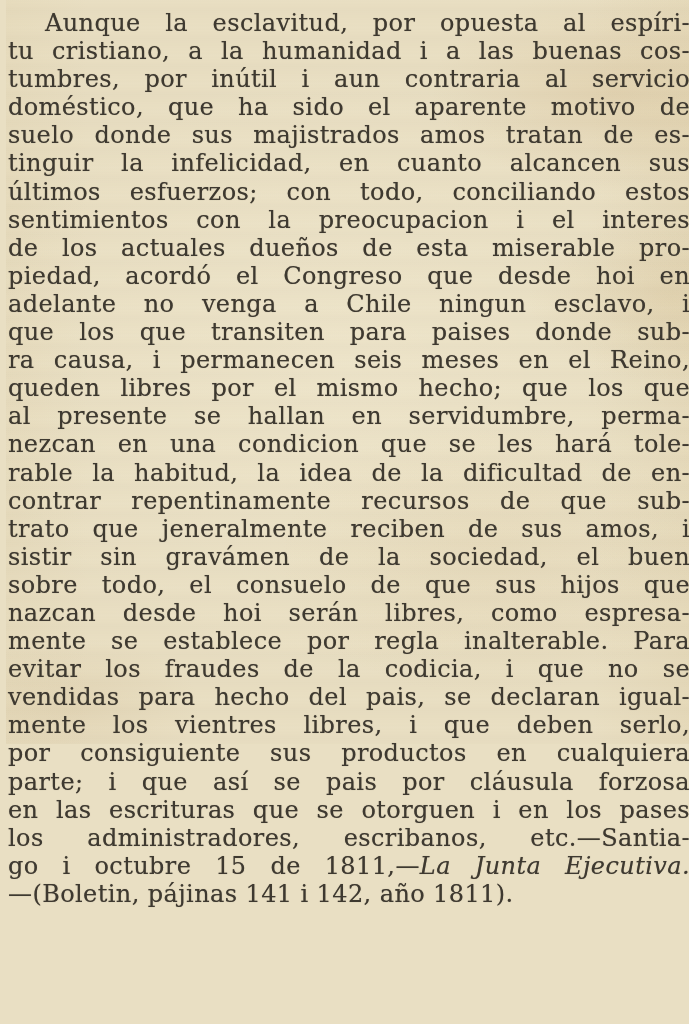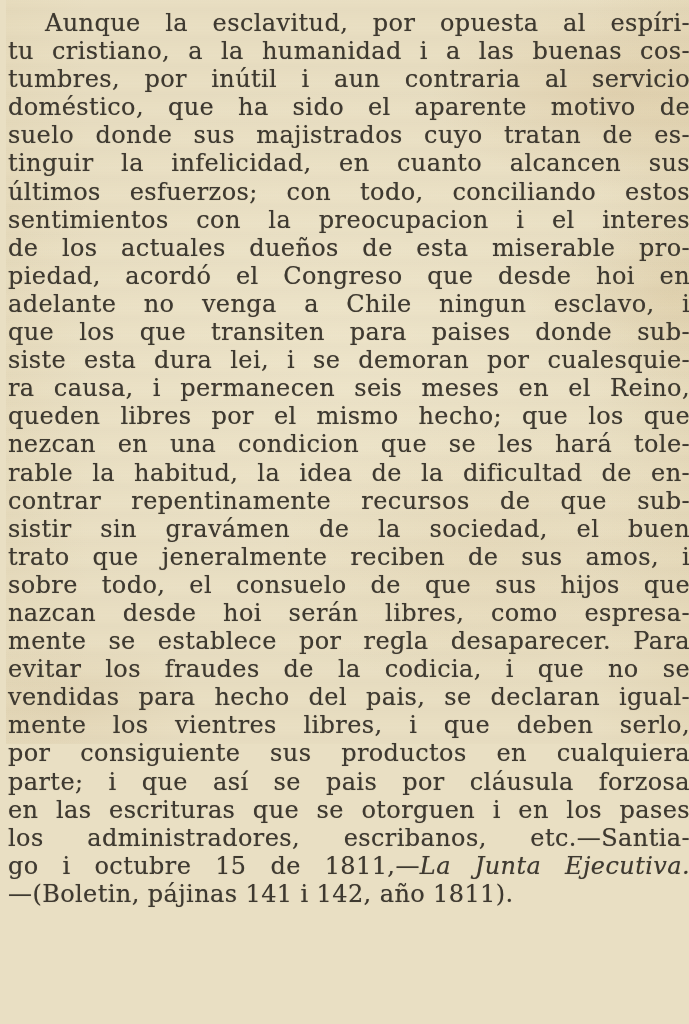--- a/index.html
+++ b/index.html
@@ -72,39 +72,39 @@
 </style>
 </head>
 <body>
 
 <div class="page" style="background-color: rgb(233, 223, 195);">
   <div class="text-block" id="text-lines" style="color: rgb(62, 57, 48);">
       <div class="line indent"><span>Aunque la esclavitud, por opuesta al espíri-</span></div>
       <div class="line"><span>tu cristiano, a la humanidad i a las buenas cos-</span></div>
       <div class="line"><span>tumbres, por inútil i aun contraria al servicio</span></div>
       <div class="line"><span>doméstico, que ha sido el aparente motivo de</span></div>
-      <div class="line"><span>suelo donde sus majistrados cuyo tratan de es-</span></div>
+      <div class="line"><span>suelo donde sus majistrados amos tratan de es-</span></div>
       <div class="line"><span>tinguir la infelicidad, en cuanto alcancen sus</span></div>
       <div class="line"><span>últimos esfuerzos; con todo, conciliando estos</span></div>
       <div class="line"><span>sentimientos con la preocupacion i el interes</span></div>
       <div class="line"><span>de los actuales dueños de esta miserable pro-</span></div>
       <div class="line"><span>piedad, acordó el Congreso que desde hoi en</span></div>
       <div class="line"><span>adelante no venga a Chile ningun esclavo, i</span></div>
       <div class="line"><span>que los que transiten para paises donde sub-</span></div>
-      <div class="line"><span>siste esta dura lei, i se demoran por cualesquie-</span></div>
       <div class="line"><span>ra causa, i permanecen seis meses en el Reino,</span></div>
       <div class="line"><span>queden libres por el mismo hecho; que los que</span></div>
+      <div class="line"><span>al presente se hallan en servidumbre, perma-</span></div>
       <div class="line"><span>nezcan en una condicion que se les hará tole-</span></div>
       <div class="line"><span>rable la habitud, la idea de la dificultad de en-</span></div>
       <div class="line"><span>contrar repentinamente recursos de que sub-</span></div>
+      <div class="line"><span>trato que jeneralmente reciben de sus amos, i</span></div>
       <div class="line"><span>sistir sin gravámen de la sociedad, el buen</span></div>
-      <div class="line"><span>trato que jeneralmente reciben de sus amos, i</span></div>
       <div class="line"><span>sobre todo, el consuelo de que sus hijos que</span></div>
       <div class="line"><span>nazcan desde hoi serán libres, como espresa-</span></div>
-      <div class="line"><span>mente se establece por regla desaparecer. Para</span></div>
+      <div class="line"><span>mente se establece por regla inalterable. Para</span></div>
       <div class="line"><span>evitar los fraudes de la codicia, i que no se</span></div>
       <div class="line"><span>vendidas para hecho del pais, se declaran igual-</span></div>
       <div class="line"><span>mente los vientres libres, i que deben serlo,</span></div>
       <div class="line"><span>por consiguiente sus productos en cualquiera</span></div>
       <div class="line"><span>parte; i que así se pais por cláusula forzosa</span></div>
       <div class="line"><span>en las escrituras que se otorguen i en los pases</span></div>
       <div class="line"><span>los administradores, escribanos, etc.—Santia-</span></div>
       <div class="line"><span>go i octubre 15 de 1811,—</span><span class="italic">La Junta Ejecutiva.</span></div>
       <div class="line last"><span>—(Boletin, pájinas 141 i 142, año 1811).</span></div>
     </div>

